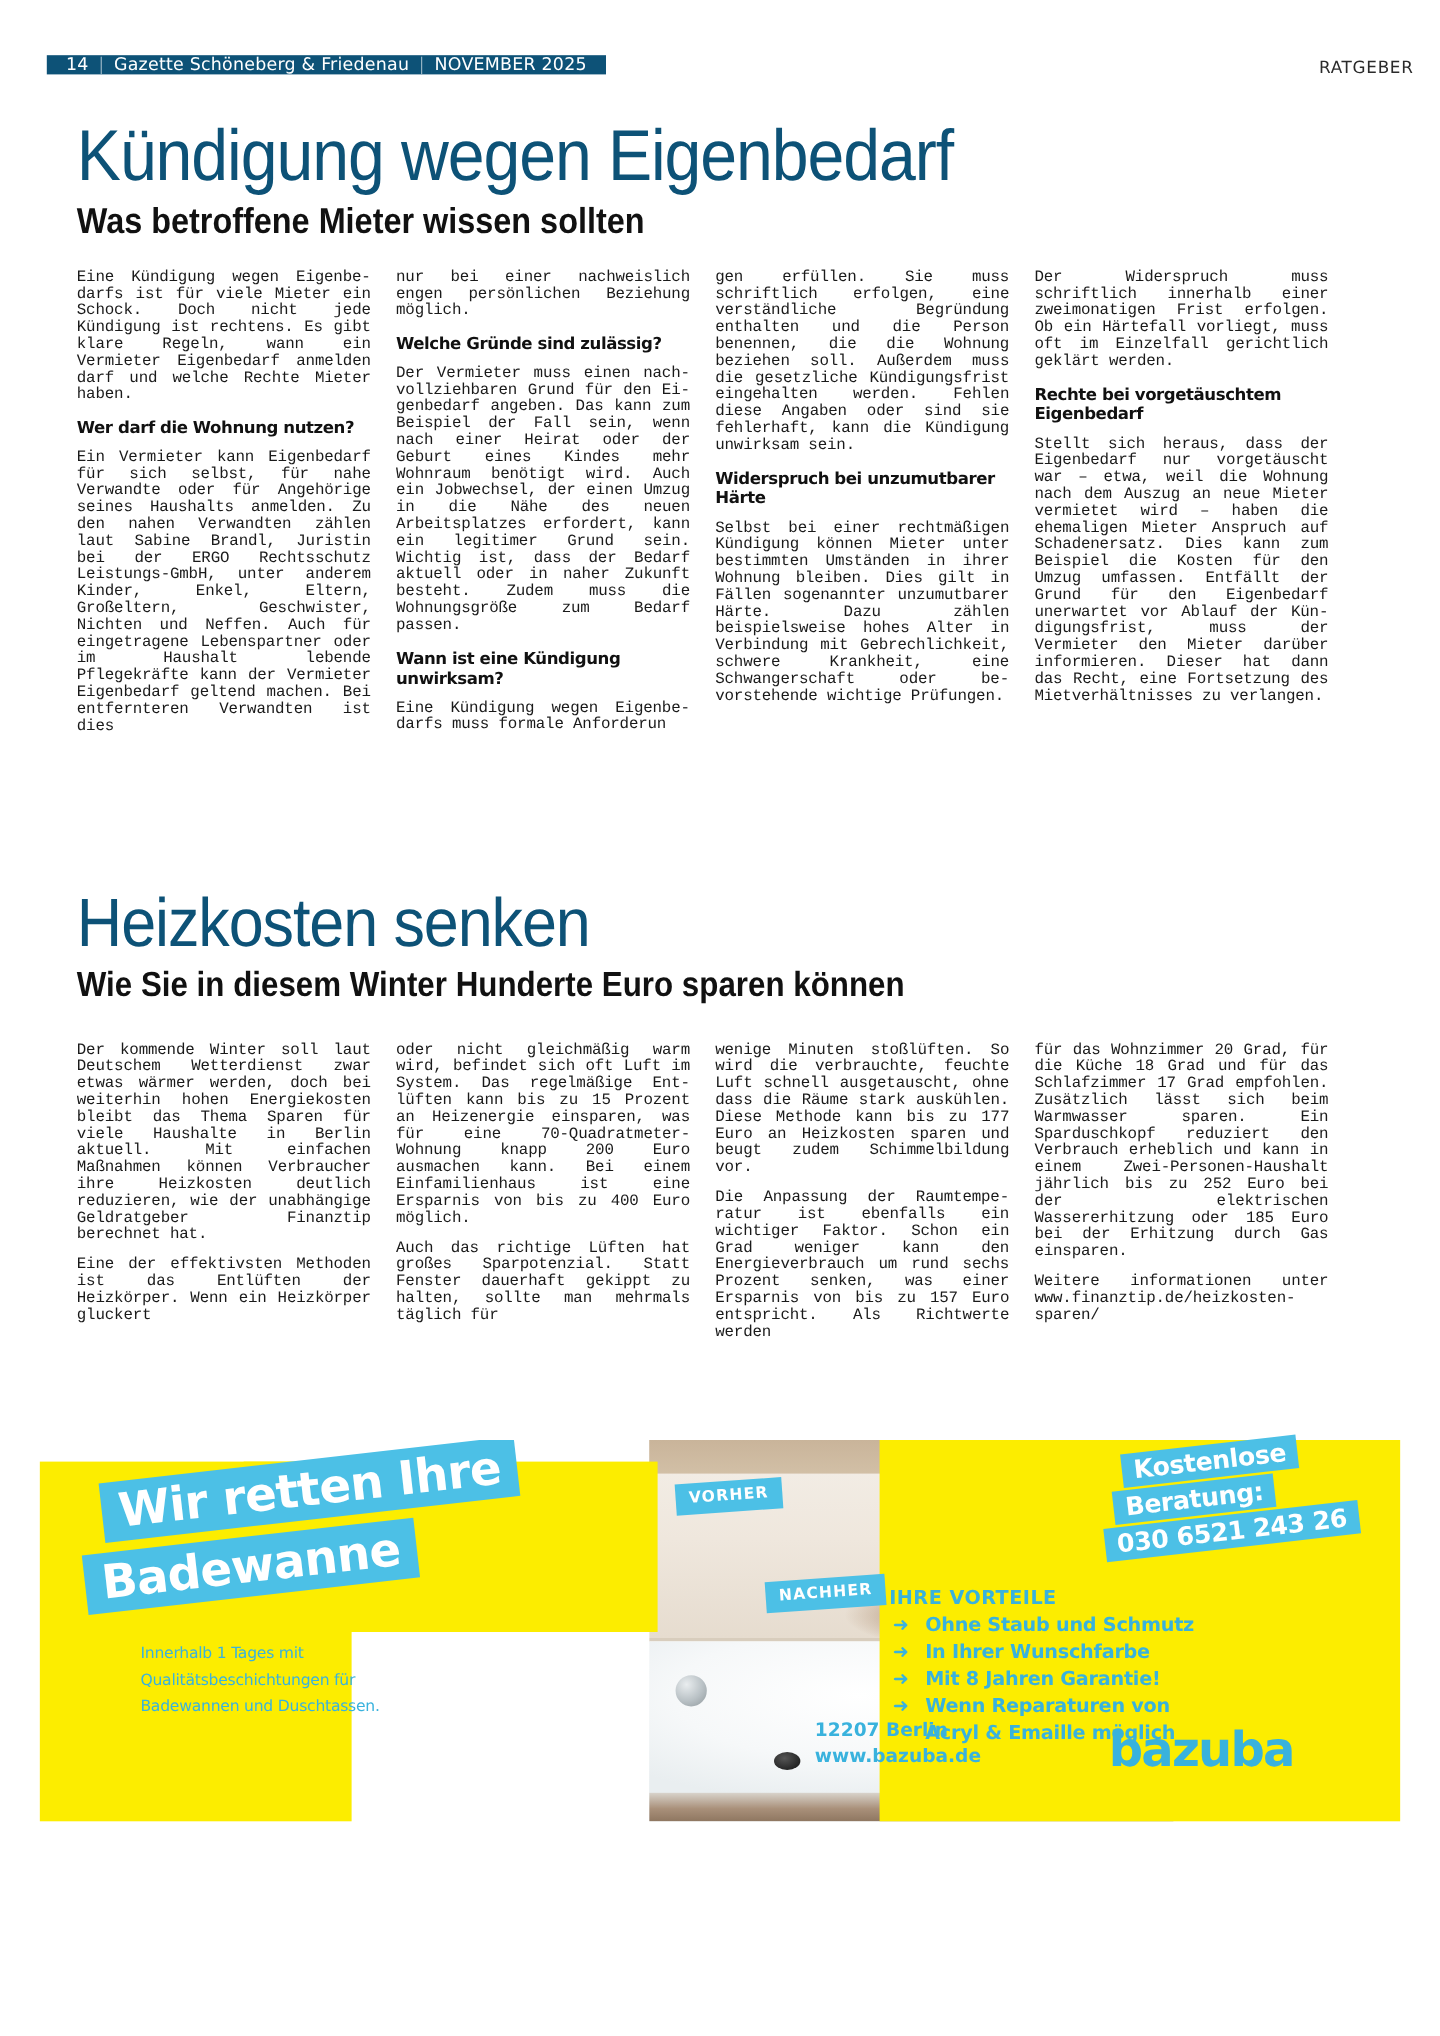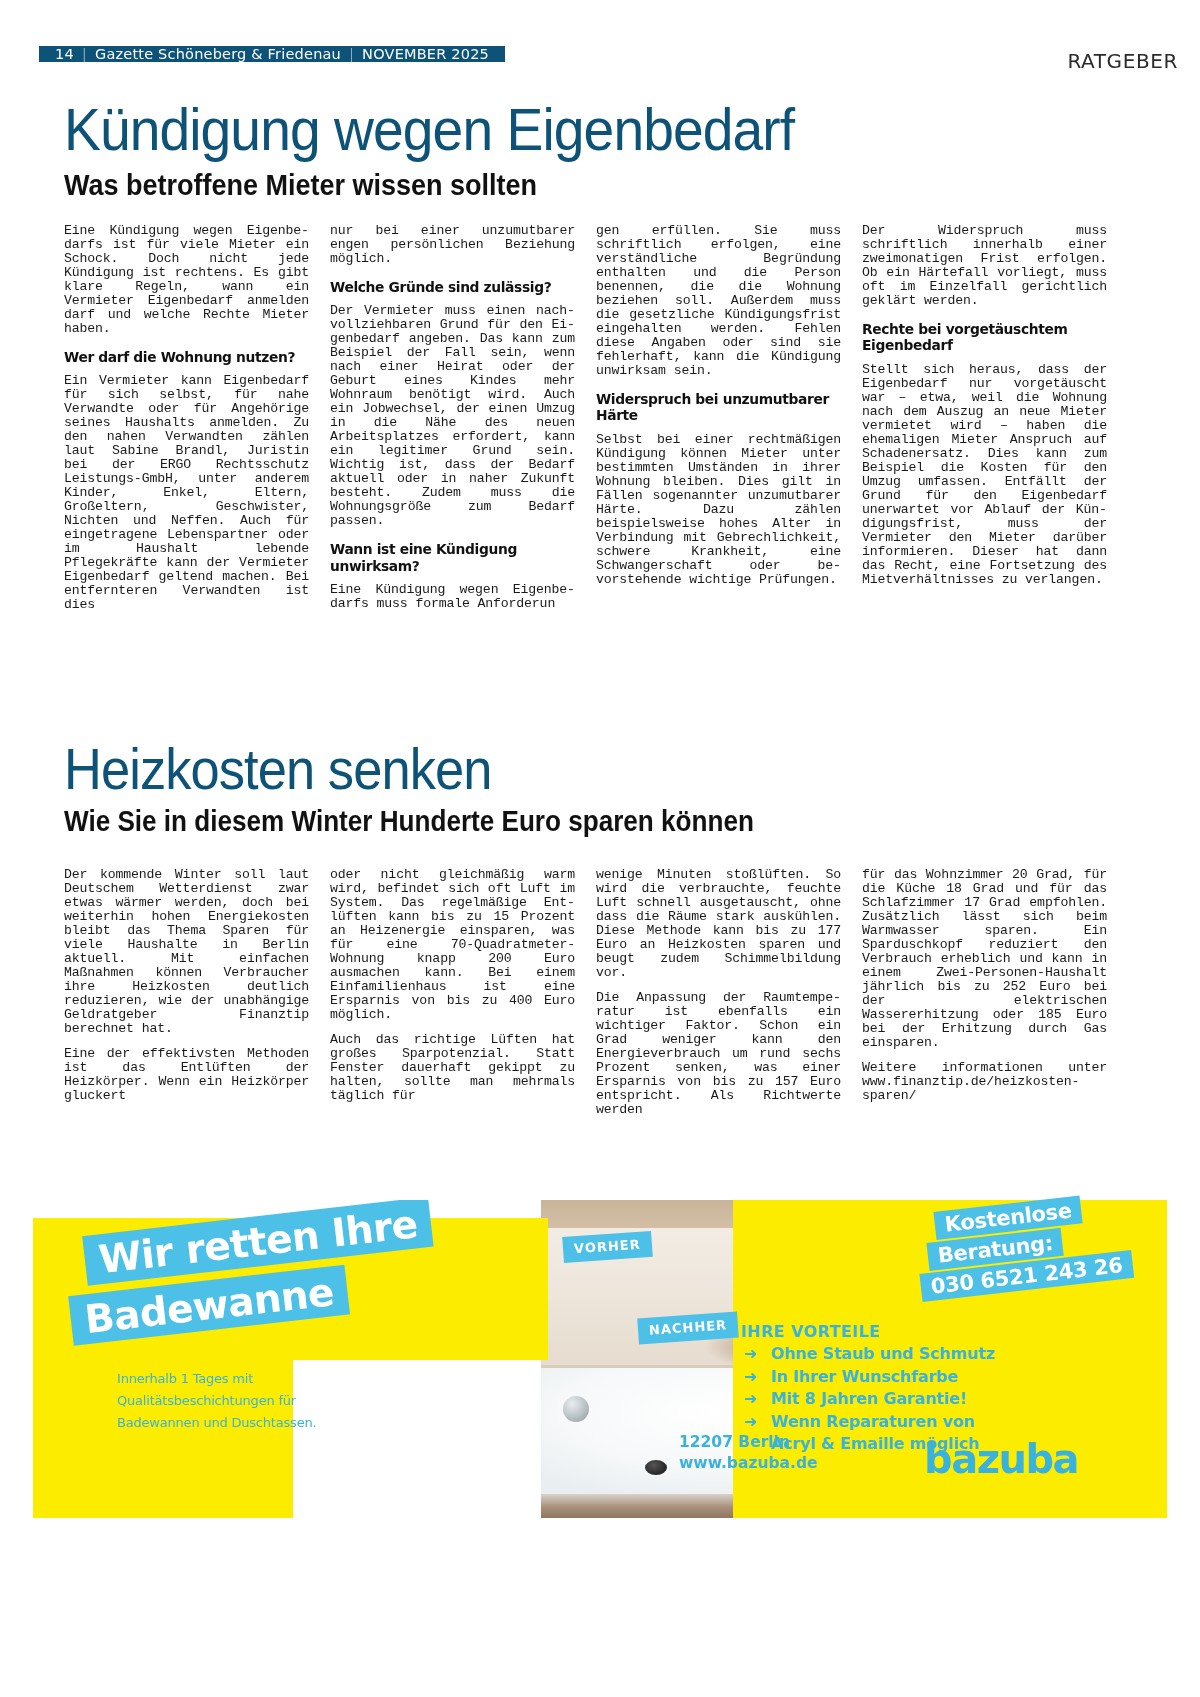--- a/index.html
+++ b/index.html
@@ -22,21 +22,21 @@
     background:#0d5277; color:#ffffff;
     display:flex; align-items:center;
     padding:0 16px 0 16px;
     font-size:14.5px; letter-spacing:.2px;
     font-family:"DejaVu Sans", sans-serif;
     margin-left:17px;
   }
   .page-head .flag .sep { opacity:.75; padding:0 8px; font-weight:300; }
   .page-head .section {
     position:absolute; right:22px; top:3px;
-    font-size:20px; letter-spacing:.6px; color:#2b2b2b;
+    font-size:14px; letter-spacing:.6px; color:#2b2b2b;
     font-family:"DejaVu Sans", sans-serif;
   }
 
   
   .hl {
     font-family:"Liberation Sans Narrow","Liberation Sans", sans-serif;
     color:#0d5277;
     font-weight:400;
     letter-spacing:-1px;
     transform:scaleX(.92);
@@ -251,21 +251,21 @@
 
 <div class="hl a1-hl">Kündigung wegen Eigenbedarf</div>
 <div class="a1-sub">Was betroffene Mieter wissen sollten</div>
 <div class="cols" id="article1-cols">
     <div class="col">
       <p>Eine Kündigung wegen Eigenbe­darfs ist für viele Mieter ein Schock. Doch nicht jede Kündigung ist rechtens. Es gibt klare Regeln, wann ein Vermieter Eigenbedarf anmelden darf und welche Rechte Mieter haben.</p>
       <h3>Wer darf die Wohnung nutzen?</h3>
       <p>Ein Vermieter kann Eigenbedarf für sich selbst, für nahe Verwandte oder für Angehörige seines Haus­halts anmelden. Zu den nahen Ver­wandten zählen laut Sabine Brandl, Juristin bei der ERGO Rechtsschutz Leistungs-GmbH, unter anderem Kinder, Enkel, Eltern, Großeltern, Geschwister, Nichten und Neffen. Auch für eingetragene Lebens­partner oder im Haushalt lebende Pflegekräfte kann der Vermieter Eigenbedarf geltend machen. Bei entfernteren Verwandten ist dies</p>
     </div>
     <div class="col">
-      <p>nur bei einer unzumutbarer engen persönlichen Beziehung möglich.</p>
+      <p>nur bei einer nachweislich engen persönlichen Beziehung möglich.</p>
       <h3>Welche Gründe sind zulässig?</h3>
       <p>Der Vermieter muss einen nach­vollziehbaren Grund für den Ei­genbedarf angeben. Das kann zum Beispiel der Fall sein, wenn nach einer Heirat oder der Geburt eines Kindes mehr Wohnraum be­nötigt wird. Auch ein Jobwechsel, der einen Umzug in die Nähe des neuen Arbeitsplatzes erfordert, kann ein legitimer Grund sein. Wichtig ist, dass der Bedarf aktu­ell oder in naher Zukunft besteht. Zudem muss die Wohnungsgröße zum Bedarf passen.</p>
       <h3>Wann ist eine Kündigung unwirksam?</h3>
       <p>Eine Kündigung wegen Eigenbe­darfs muss formale Anforderun­</p>
     </div>
     <div class="col">
       <p>gen erfüllen. Sie muss schriftlich erfolgen, eine verständliche Be­gründung enthalten und die Per­son benennen, die die Wohnung beziehen soll. Außerdem muss die gesetzliche Kündigungsfrist eingehalten werden. Fehlen diese Angaben oder sind sie fehlerhaft, kann die Kündigung unwirksam sein.</p>
       <h3>Widerspruch bei unzumutbarer Härte</h3>
       <p>Selbst bei einer rechtmäßigen Kündigung können Mieter unter bestimmten Umständen in ihrer Wohnung bleiben. Dies gilt in Fäl­len sogenannter unzumutbarer Härte. Dazu zählen beispielsweise hohes Alter in Verbindung mit Ge­brechlichkeit, schwere Krankheit, eine Schwangerschaft oder be­vorstehende wichtige Prüfungen.</p>
     </div>

